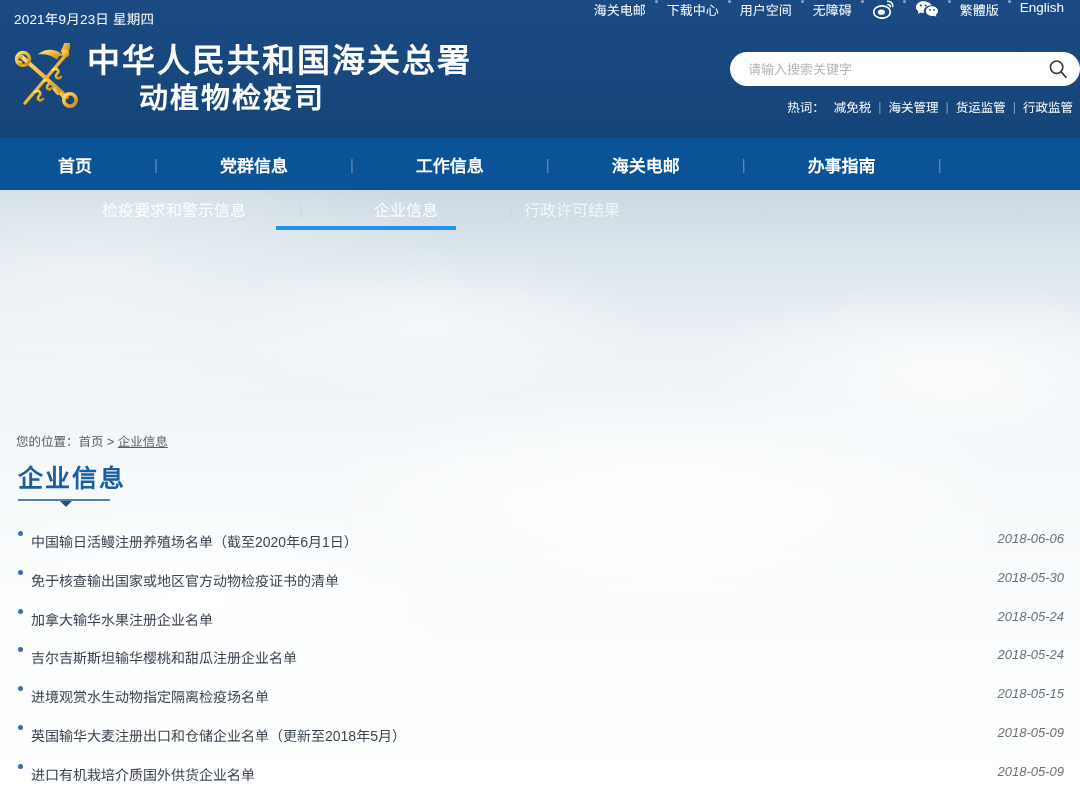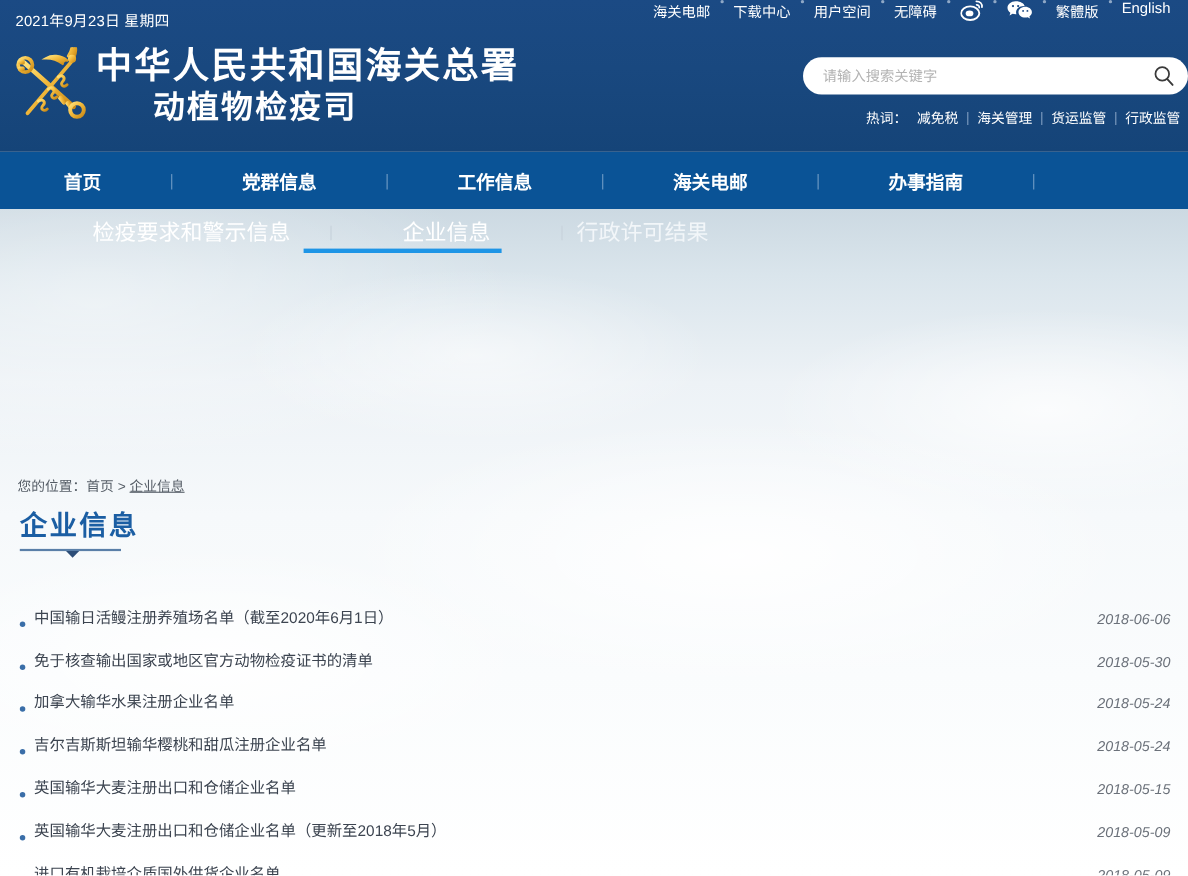--- a/index.html
+++ b/index.html
@@ -105,21 +105,21 @@
       radial-gradient(ellipse 520px 200px at 8% 14%, rgba(255,255,255,.45) 0%, rgba(255,255,255,0) 74%),
       linear-gradient(180deg, #ccd9e2 0%, #dae5ec 10%, #edf2f6 26%, #f6f9fb 46%, #fafcfd 70%, #ffffff 100%);
   }
 
   
   .subtabs {
     position: absolute; top: 0; left: 0; width: 1080px; height: 40px;
     display: flex; align-items: center; padding-left: 60px;
   }
   .subtab {
-    font-size: 20px; text-decoration: none; color: #ffffff; white-space: nowrap;
+    font-size: 16px; text-decoration: none; color: #ffffff; white-space: nowrap;
     position: relative; padding-bottom: 2px;
   }
   .subtab.t1 { width: 228px; text-align: center; }
   .subtab.t2 {
     width: 184px; text-align: center; color: #ffffff;
   }
   .subtab.t3 { width: 200px; color: #f2f6f9; }
   .subtab-sep { color: #c9d4dc; font-size: 14px; width: 26px; text-align: center; }
   .tab-underline {
     position: absolute; left: 276px; top: 36px; width: 180px; height: 4px;
@@ -145,21 +145,21 @@
   }
   .pagetitle-rule::after {
     content: ""; position: absolute; left: 42px; top: 2px;
     border-left: 6px solid transparent; border-right: 6px solid transparent;
     border-top: 6px solid #2c4d77;
   }
 
   
   .list { position: absolute; top: 341px; left: 0; width: 1080px; }
   .row {
-    position: relative; height: 38.8px; display: flex; align-items: flex-end;
+    position: relative; height: 38.8px; display: flex; align-items: flex-start;
     padding: 0 16px 0 18px;
   }
   .bullet {
     width: 5px; height: 5px; border-radius: 50%; background: #3a6ea8;
     flex: 0 0 auto; margin-right: 8px;
   }
   .row-title {
     font-size: 14px; color: #3c4450; text-decoration: none; white-space: nowrap;
   }
   .row-date {
@@ -340,21 +340,21 @@
       </div>
 
       <div class="row">
         <span class="bullet"></span>
         <a class="row-title" href="#">吉尔吉斯斯坦输华樱桃和甜瓜注册企业名单</a>
         <span class="row-date">2018-05-24</span>
       </div>
 
       <div class="row">
         <span class="bullet"></span>
-        <a class="row-title" href="#">英国输华大麦注册出口和仓储企业名单</a>
+        <a class="row-title" href="#">进境观赏水生动物指定隔离检疫场名单</a>
         <span class="row-date">2018-05-15</span>
       </div>
 
       <div class="row">
         <span class="bullet"></span>
         <a class="row-title" href="#">英国输华大麦注册出口和仓储企业名单（更新至2018年5月）</a>
         <span class="row-date">2018-05-09</span>
       </div>
 
       <div class="row">

